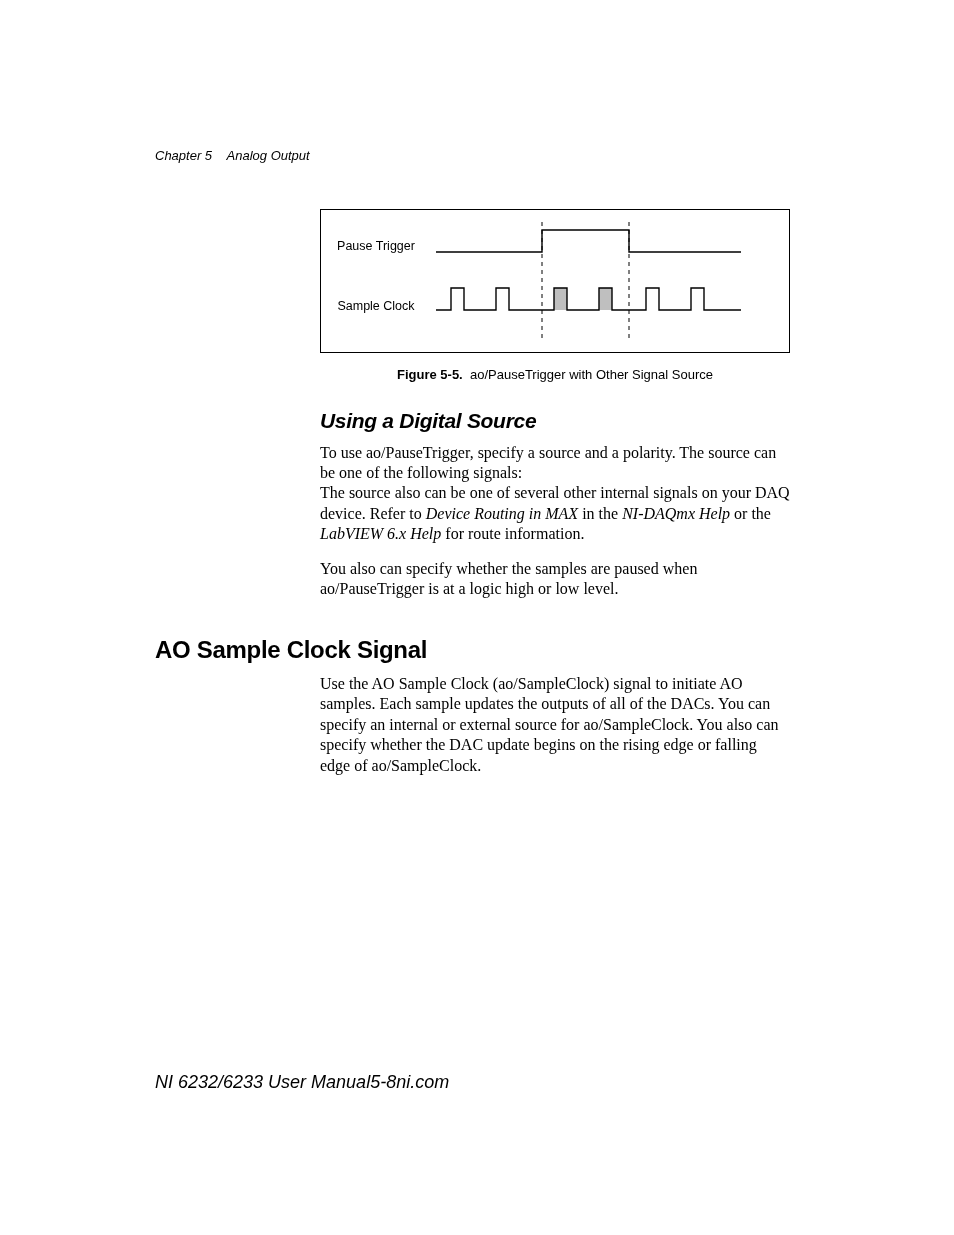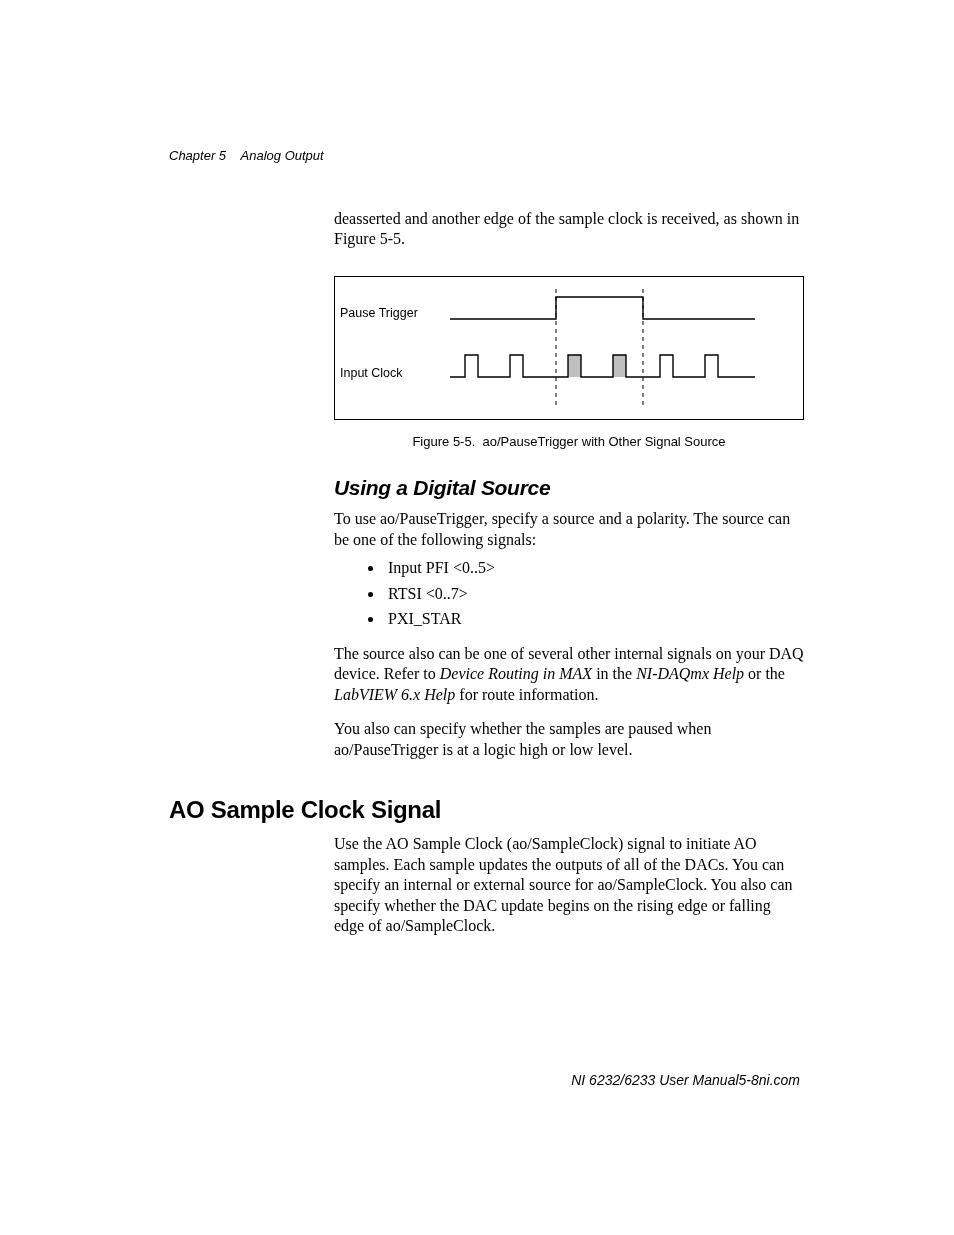--- a/index.html
+++ b/index.html
@@ -8,21 +8,21 @@
     background: #fff;
     font-family: "Times New Roman", Times, serif;
     color: #000;
     width: 954px;
     height: 1235px;
     position: relative;
     box-sizing: border-box;
   }
   .page {
     position: absolute;
-    left: 169px;
+    left: 155px;
     top: 148px;
     width: 645px;
   }
   .running-head {
     font-style: italic;
     font-size: 13px;
     font-family: Arial, Helvetica, sans-serif;
     margin-bottom: 46px;
   }
   .content {
@@ -40,21 +40,21 @@
     height: 142px;
     position: relative;
   }
   .fig-caption {
     text-align: center;
     font-family: Arial, Helvetica, sans-serif;
     font-size: 13px;
     margin-top: 14px;
     margin-bottom: 24px;
   }
-  .fig-caption b { font-weight: normal; }
+  .fig-caption b { font-weight: bold; }
   .h2 {
     font-family: Arial, Helvetica, sans-serif;
     font-weight: bold;
     font-size: 21px;
     margin: 0 0 8px 0;
     font-stretch: condensed;
     letter-spacing: -0.3px;
     font-style: italic;
   }
   .h1 {
@@ -74,48 +74,47 @@
     font-size: 16px;
     padding-left: 4px;
   }
   .footer {
     position: absolute;
     left: 155px;
     top: 1072px;
     width: 645px;
     font-family: Arial, Helvetica, sans-serif;
     font-style: italic;
-    font-size: 14px;
+    font-size: 18px;
     display: flex;
-    justify-content: flex-end;
+    justify-content: flex-start;
   }
   .italic { font-style: italic; }
   svg { display: block; }
   .sig-label {
     position: absolute;
     font-family: Arial, Helvetica, sans-serif;
     font-size: 12.5px;
-    text-align: left;
+    text-align: center;
     width: 100px;
   }
 </style>
 </head>
 <body>
 
 <div class="page">
   <div class="running-head">
     <span>Chapter 5</span>&nbsp;&nbsp;&nbsp;&nbsp;<span>Analog Output</span>
   </div>
 
   <div class="content">
-    <p class="para">deasserted and another edge of the sample clock is received, as shown in Figure 5-5.</p>
 
     <div class="figure-box">
       <span class="sig-label" style="top:28px; left:5px;">Pause Trigger</span>
-      <span class="sig-label" style="top:88px; left:5px;">Input Clock</span>
+      <span class="sig-label" style="top:88px; left:5px;">Sample Clock</span>
       <svg width="468" height="142">
 
         <line x1="221" y1="12" x2="221" y2="130" stroke="#000" stroke-width="1" stroke-dasharray="4 4"></line>
         <line x1="308" y1="12" x2="308" y2="130" stroke="#000" stroke-width="1" stroke-dasharray="4 4"></line>
 
         <polyline points="115,42 221,42 221,20 308,20 308,42 420,42" fill="none" stroke="#000" stroke-width="1.4"></polyline>
 
         <polyline points="115,100 130,100 130,78 143,78 143,100 175,100 175,78 188,78 188,100 221,100" fill="none" stroke="#000" stroke-width="1.4"></polyline>
 
         <rect x="233" y="78" width="13" height="22" fill="#bfbfbf"></rect>
@@ -125,25 +124,20 @@
         <polyline points="308,100 325,100 325,78 338,78 338,100 370,100 370,78 383,78 383,100 420,100" fill="none" stroke="#000" stroke-width="1.4"></polyline>
       </svg>
     </div>
 
     <div class="fig-caption">
       <b>Figure 5-5.</b>&nbsp;&nbsp;<span>ao/PauseTrigger with Other Signal Source</span>
     </div>
 
     <h2 class="h2">Using a Digital Source</h2>
     <p class="para">To use ao/PauseTrigger, specify a source and a polarity. The source can be one of the following signals:</p>
-    <ul class="signals">
-      <li>Input PFI &lt;0..5&gt;</li>
-      <li>RTSI &lt;0..7&gt;</li>
-      <li>PXI_STAR</li>
-    </ul>
     <p class="para" style="margin-bottom:14px">
       <span>The source also can be one of several other internal signals on your DAQ device. Refer to </span><span class="italic">Device Routing in MAX</span><span> in the </span><span class="italic">NI-DAQmx Help</span><span> or the </span><span class="italic">LabVIEW 6.x Help</span><span> for route information.</span>
     </p>
     <p class="para" style="margin-bottom:9px">You also can specify whether the samples are paused when ao/PauseTrigger is at a logic high or low level.</p>
 
   </div>
 
   <h1 class="h1">AO Sample Clock Signal</h1>
   <div class="content">
     <p class="para">Use the AO Sample Clock (ao/SampleClock) signal to initiate AO samples. Each sample updates the outputs of all of the DACs. You can specify an internal or external source for ao/SampleClock. You also can specify whether the DAC update begins on the rising edge or falling edge of ao/SampleClock.</p>

